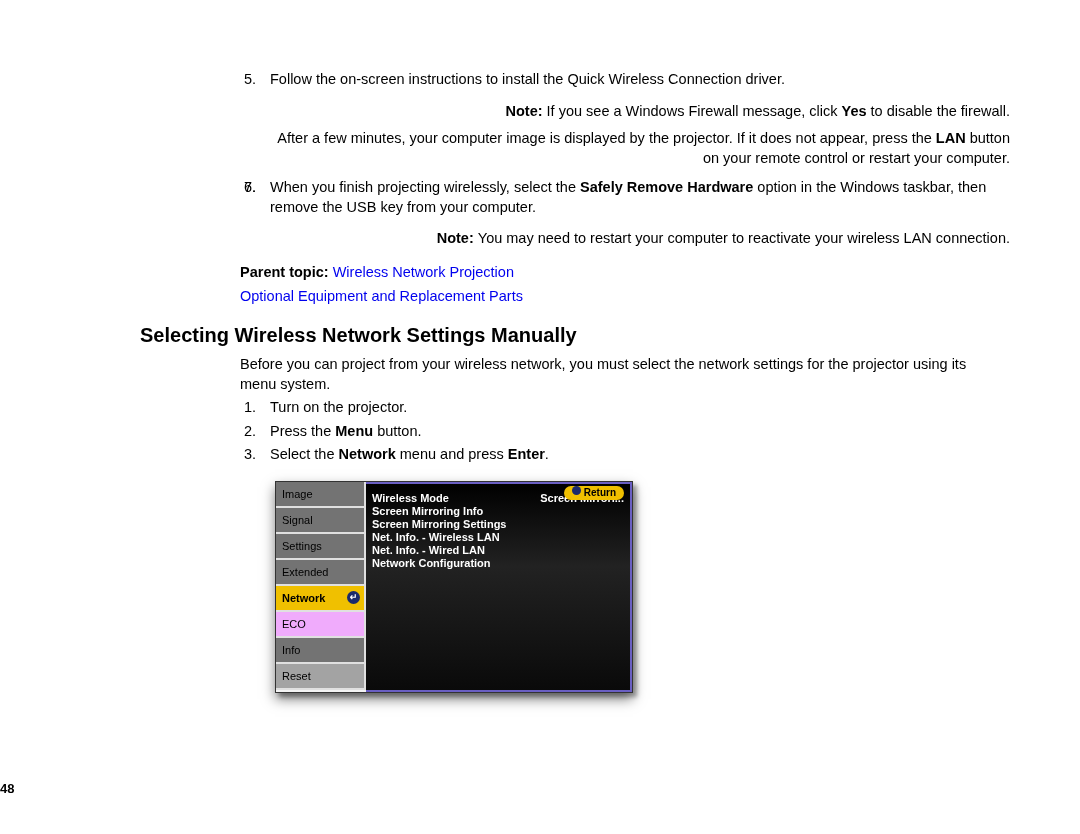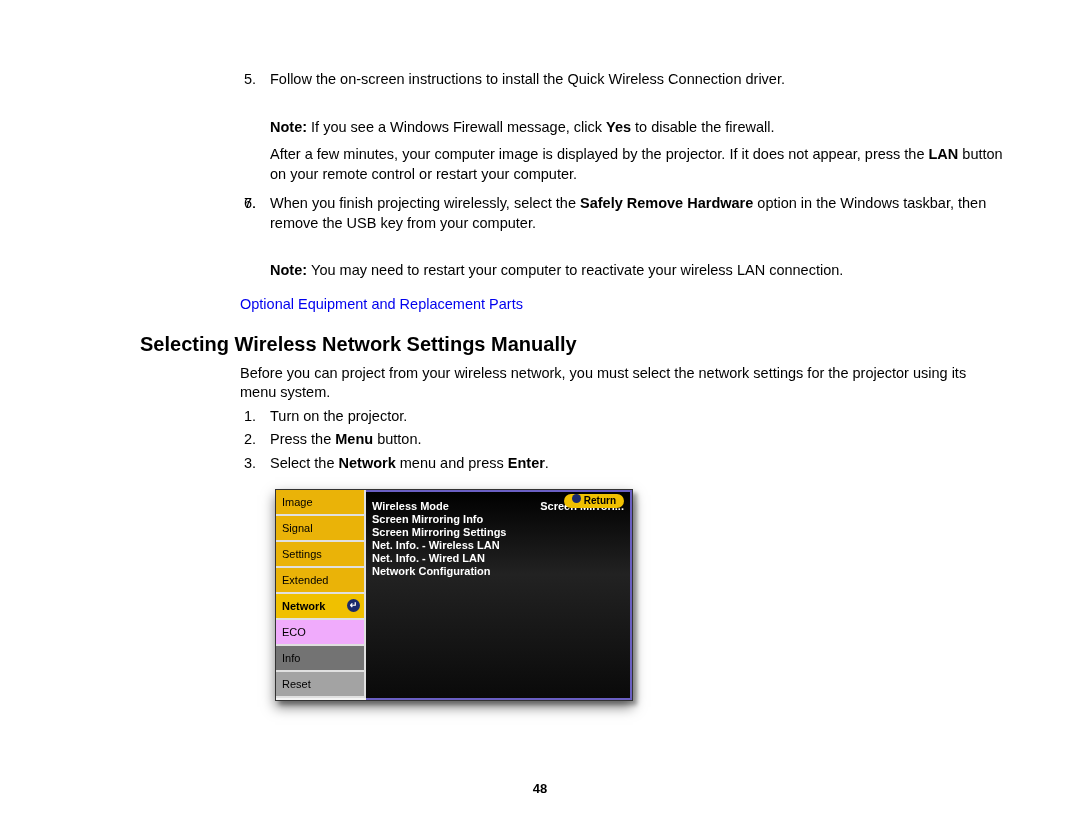--- a/index.html
+++ b/index.html
@@ -26,22 +26,23 @@
     position: relative;
     margin-bottom: 6px;
   }
   .li .num {
     position: absolute;
     left: -26px;
     top: 0;
   }
   .indent-block {
     padding-left: 130px;
-    margin-top: 28px;
+    margin-top: 12px;
     margin-bottom: 10px;
+    text-align: right;
   }
   .indent-block p { margin: 0 0 8px 0; }
   .parent-topic-block {
     padding-left: 100px;
     margin-top: 14px;
   }
   .parent-topic-block p { margin: 0 0 4px 0; }
   .link { color: #0000ee; }
   .heading {
     font-weight: bold;
@@ -70,21 +71,21 @@
     width: 90px;
     display: flex;
     flex-direction: column;
   }
   .menu-item {
     height: 20px;
     line-height: 20px;
     padding: 2px 6px;
     font-size: 11px;
     color: #000;
-    background: #eab308;
+    background: #737373;
     border-bottom: 2px solid #e0e0e0;
     border-right: 2px solid #e0e0e0;
     position: relative;
   }
   .menu-item.eco { background: #f0abfc; color:#000; }
   .menu-item.info { background: #737373; }
   .menu-item.reset { background: #a3a3a3; }
   .menu-item.selected {
     background: #f0c000;
     color: #000;
@@ -133,21 +134,20 @@
     background: #1a2a6c; margin-right: 3px;
     display: inline-block;
   }
   .net-row { display: flex; justify-content: space-between; margin-top: 4px;}
   .net-list { margin-top: 0; font-weight: bold; }
   .net-list div { height: 13px; line-height: 13px; white-space: nowrap; overflow: hidden; }
   .pagenum {
     position: absolute;
     left: 0; right: 0;
     bottom: 36px;
-    text-align: center;
     font-weight: bold;
     font-size: 13px;
   }
 </style>
 </head>
 <body>
 
 <div class="page">
 
   <div class="ol">
@@ -178,20 +178,23 @@
     </div>
   </div>
 
   <div class="indent-block">
     <p>
       <b>Note: </b><span>You may need to restart your computer to reactivate your wireless LAN connection.</span>
     </p>
   </div>
 
   <div class="parent-topic-block">
+    <p>
+      <b>Parent topic: </b><span class="link">Wireless Network Projection</span>
+    </p>
     <p><span class="link">Optional Equipment and Replacement Parts</span></p>
   </div>
 
   <div class="heading">Selecting Wireless Network Settings Manually</div>
 
   <div class="body-after-heading">
     <p>Before you can project from your wireless network, you must select the network settings for the projector using its menu system.</p>
   </div>
 
   <div class="ol2">

